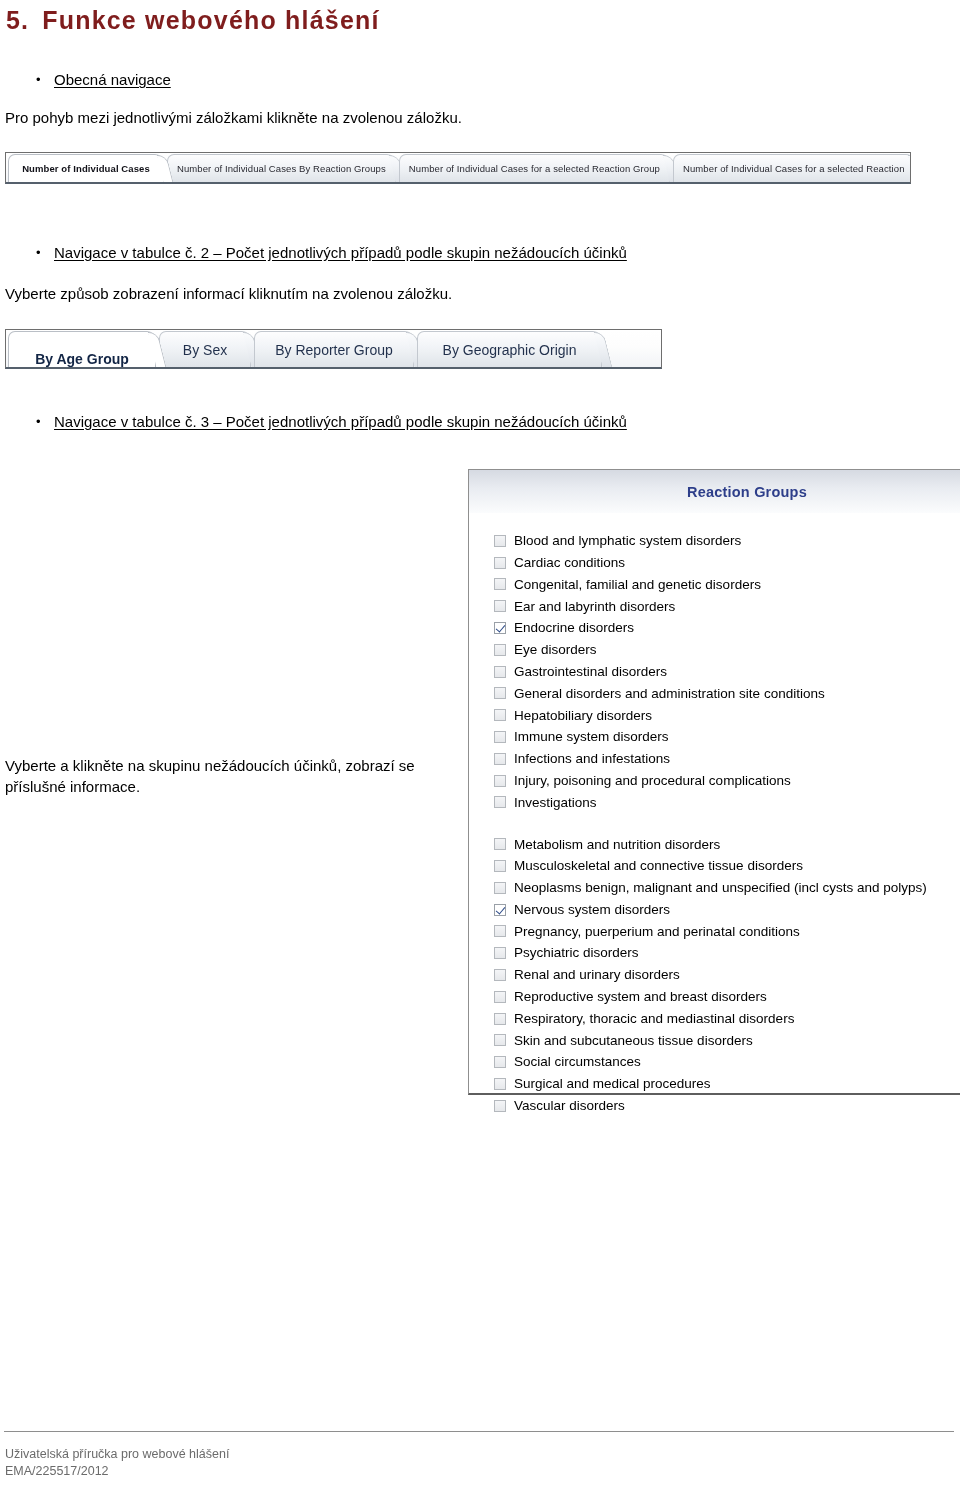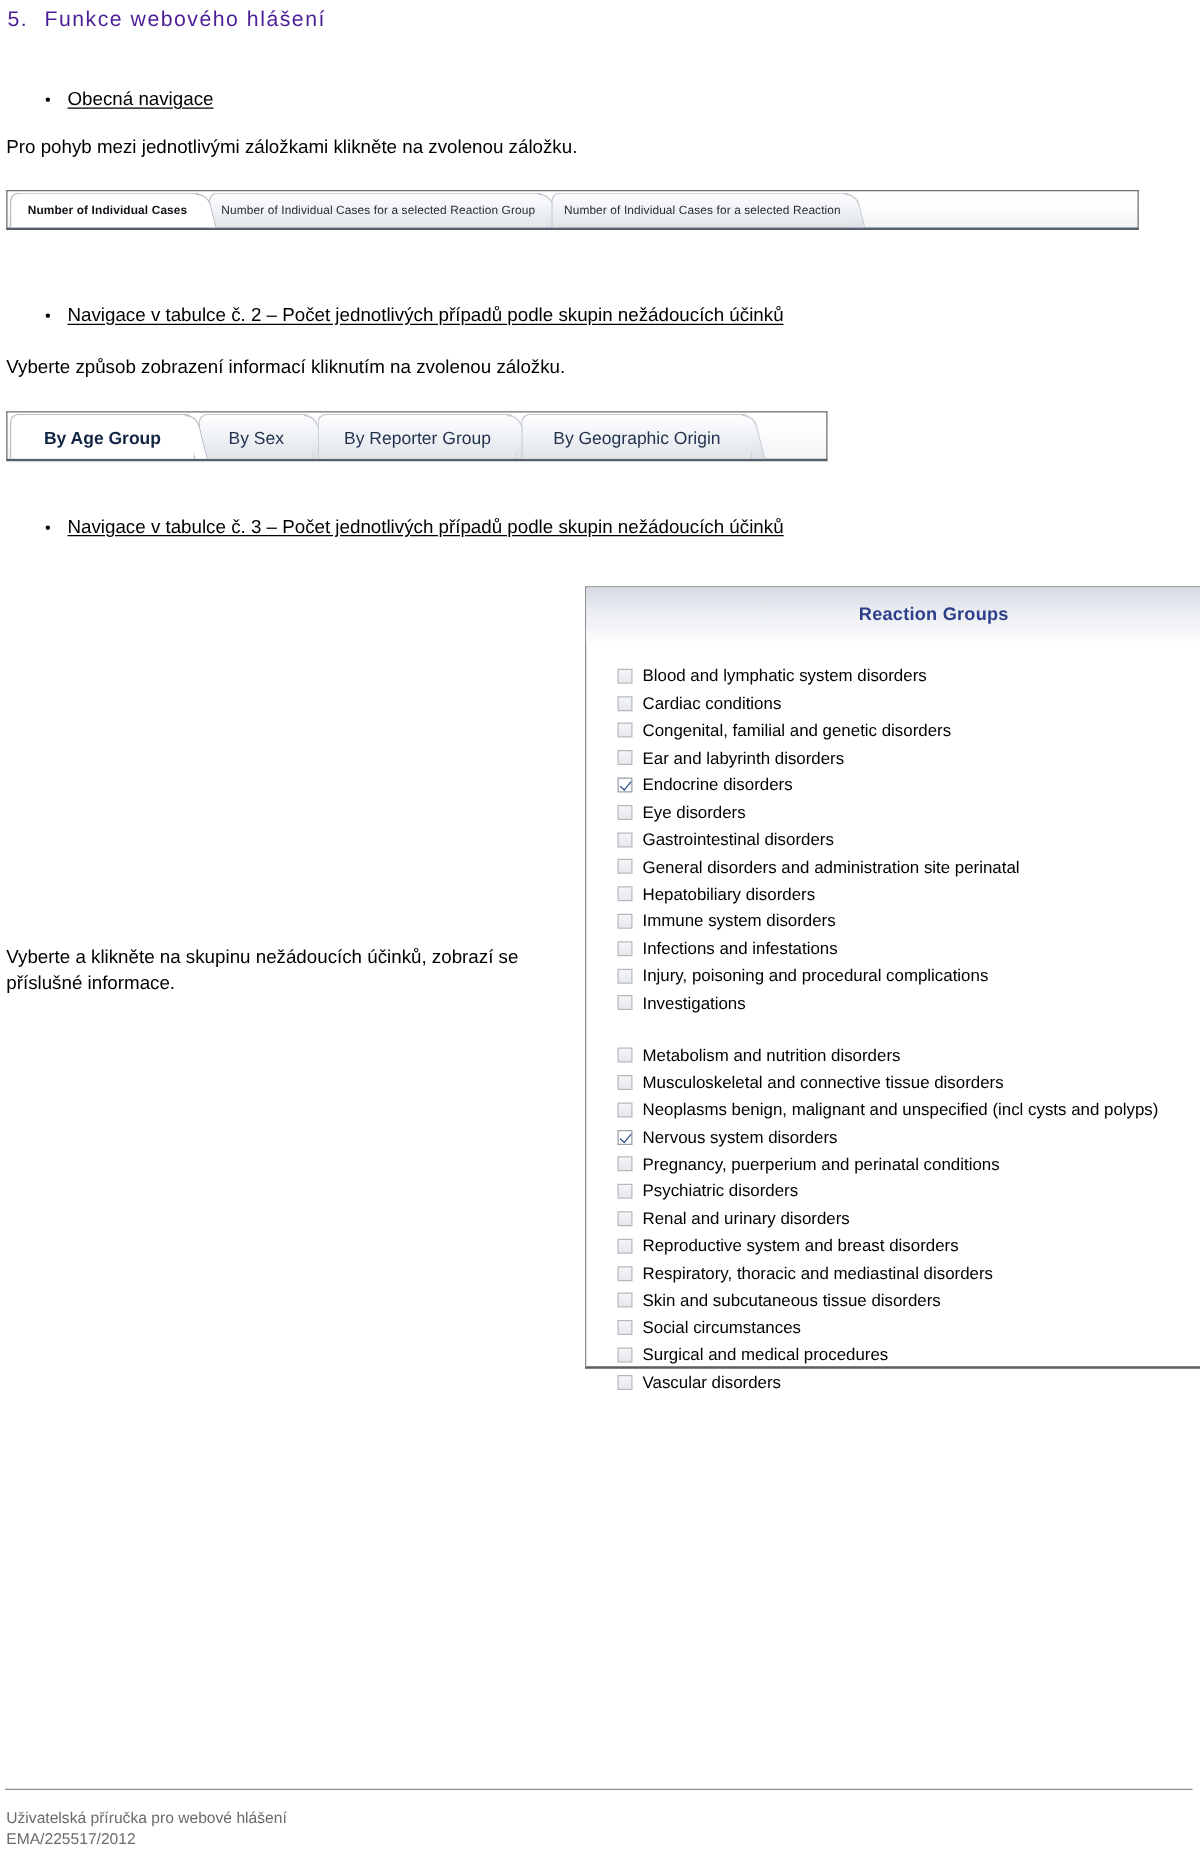--- a/index.html
+++ b/index.html
@@ -14,24 +14,24 @@
     font-family: "Liberation Sans", sans-serif;
     color: #000000;
     overflow: hidden;
   }
 
   
   .page-title {
     position: absolute;
     left: 6px;
     top: 6px;
-    font-size: 17px;
-    font-weight: normal;
+    font-size: 25px;
+    font-weight: bold;
     letter-spacing: 1.2px;
-    color: #4c1d95;
+    color: #7f1d1d;
     white-space: nowrap;
   }
   .page-title .num {
     margin-right: 13px;
   }
 
   
   .bullet-row {
     position: absolute;
     display: flex;
@@ -148,20 +148,21 @@
     width: 657px;
     height: 40px;
   }
   #tabstrip-breakdown .tab {
     font-size: 14px;
     color: #1f3050;
     padding: 0 15px;
   }
   #tabstrip-breakdown .tab.active {
     color: #10254a;
+    align-items: flex-end;
   }
 
   
   #reaction-groups-panel {
     position: absolute;
     left: 468px;
     top: 469px;
     width: 559px;
     height: 626px;
     box-sizing: border-box;
@@ -260,20 +261,23 @@
   <span class="bullet-dot"></span>
   <span class="bullet-text">Obecná navigace</span>
 </div>
 
 <div class="para" style="left:5px; top:109px;">Pro pohyb mezi jednotlivými záložkami klikněte na zvolenou záložku.</div>
 
 <div class="tabstrip" id="tabstrip-cases">
   <div class="tab active" style="flex:0 0 156px;">
     <span>Number of Individual Cases</span>
   </div>
+  <div class="tab" style="flex:0 0 215px;">
+    <span>Number of Individual Cases By Reaction Groups</span>
+  </div>
   <div class="tab" style="flex:0 0 258px;">
     <span>Number of Individual Cases for a selected Reaction Group</span>
   </div>
   <div class="tab" style="flex:0 0 238px;">
     <span>Number of Individual Cases for a selected Reaction</span>
   </div>
 </div>
 
 <div class="bullet-row" style="left:36px; top:244px;">
   <span class="bullet-dot"></span>
@@ -330,21 +334,21 @@
       <div class="rg-item">
         <span class="rg-box"></span>
         <span class="rg-label">Eye disorders</span>
       </div>
       <div class="rg-item">
         <span class="rg-box"></span>
         <span class="rg-label">Gastrointestinal disorders</span>
       </div>
       <div class="rg-item">
         <span class="rg-box"></span>
-        <span class="rg-label">General disorders and administration site perinatal</span>
+        <span class="rg-label">General disorders and administration site conditions</span>
       </div>
       <div class="rg-item">
         <span class="rg-box"></span>
         <span class="rg-label">Hepatobiliary disorders</span>
       </div>
       <div class="rg-item">
         <span class="rg-box"></span>
         <span class="rg-label">Immune system disorders</span>
       </div>
       <div class="rg-item">

